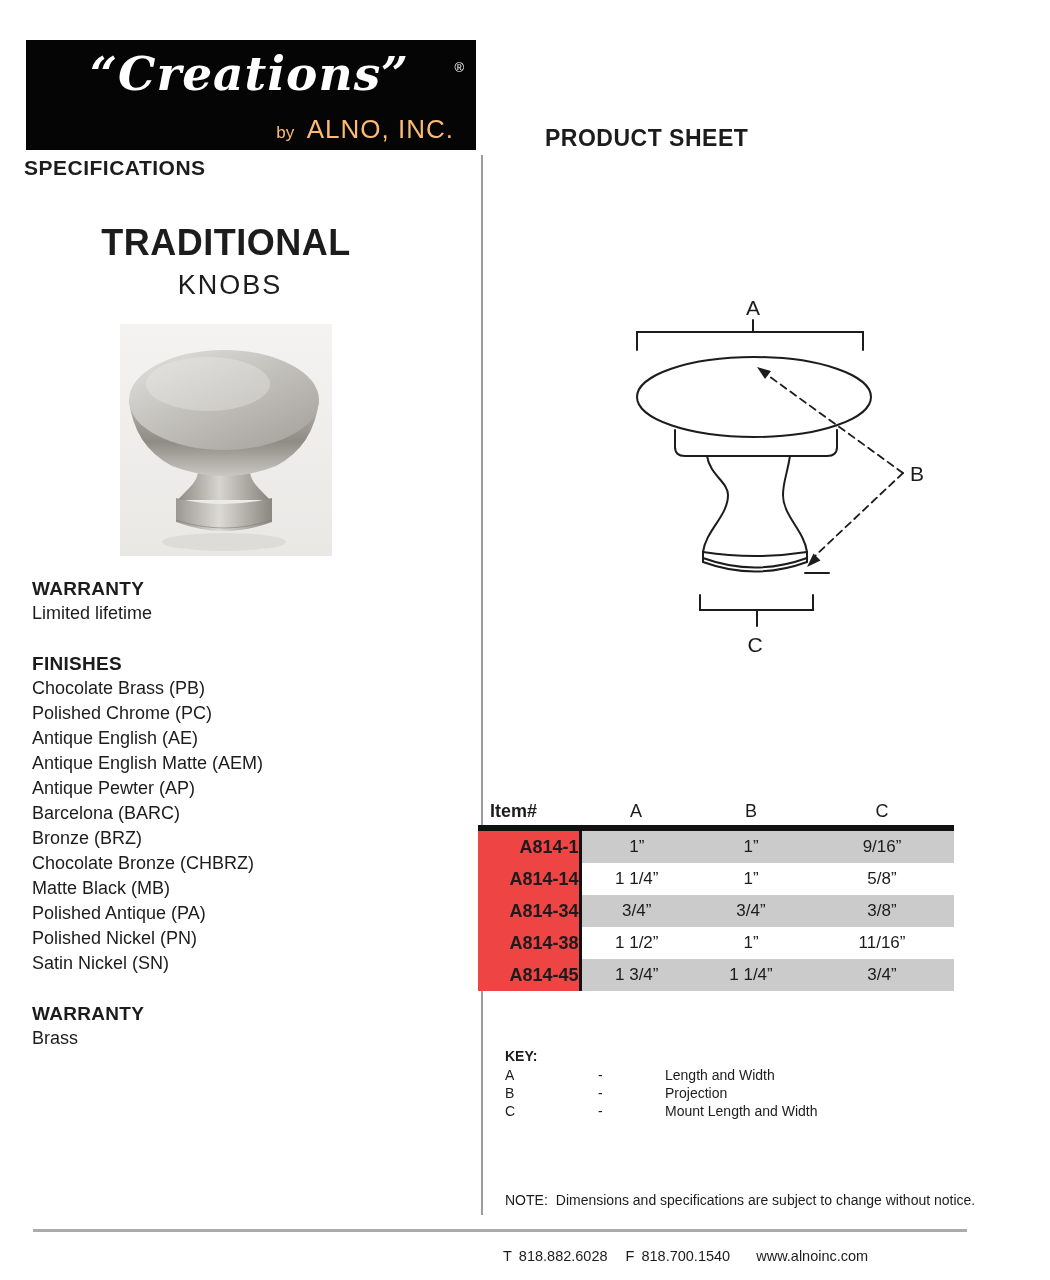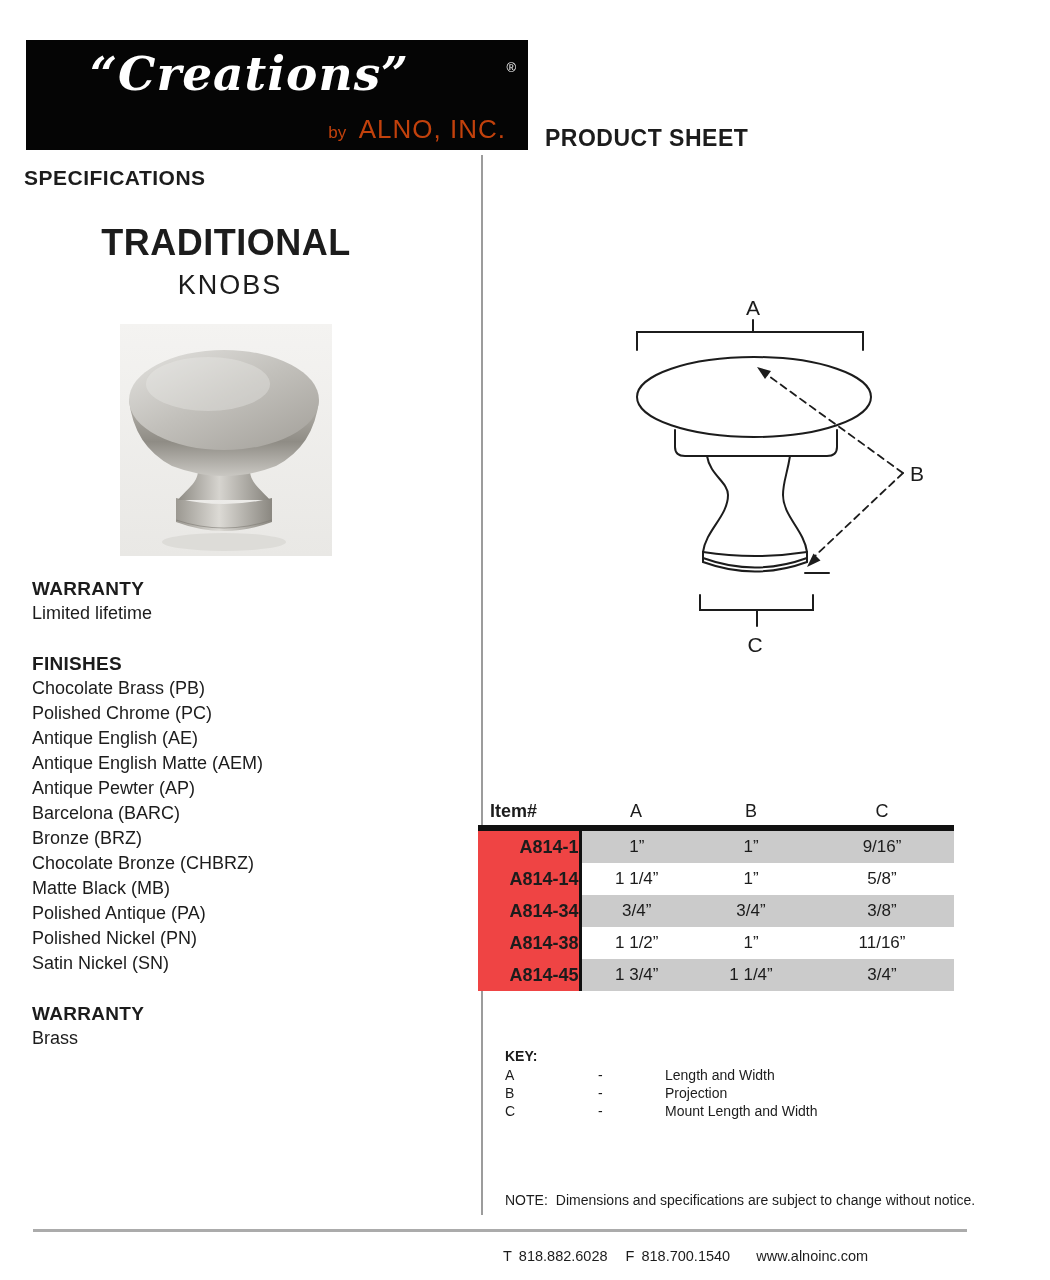--- a/index.html
+++ b/index.html
@@ -1,32 +1,32 @@
 <!DOCTYPE html>
 <html><head>
 <meta charset="utf-8">
 <style>
   html,body{margin:0;padding:0;background:#fff;}
   .page{
     position:relative;width:1050px;height:1280px;background:#ffffff;
     font-family:"Liberation Sans",sans-serif;color:#1c1c1c;overflow:hidden;
   }
   
-  .logo-box{position:absolute;left:26px;top:40px;width:502px;height:110px;background:#050505;}
+  .logo-box{position:absolute;left:26px;top:40px;width:450px;height:110px;background:#050505;}
   .brand{
     position:absolute;left:64px;top:6px;color:#fff;
     font-family:"DejaVu Serif",serif;font-style:italic;font-weight:bold;
     font-size:47px;letter-spacing:1px;white-space:nowrap;
   }
   .reg{position:absolute;right:12px;top:20px;color:#fff;font-size:13px;}
-  .byline{position:absolute;right:22px;top:74px;color:#c2410c;white-space:nowrap;}
+  .byline{position:absolute;right:22px;top:74px;color:#fdba74;white-space:nowrap;}
   .byline .by{font-size:17px;margin-right:8px;}
   .byline .company{font-size:26px;letter-spacing:1px;}
   
-  .spec-title{position:absolute;left:24px;top:166px;font-size:21px;font-weight:bold;letter-spacing:.5px;}
+  .spec-title{position:absolute;left:24px;top:156px;font-size:21px;font-weight:bold;letter-spacing:.5px;}
   .sheet-title{position:absolute;left:545px;top:125px;font-size:23px;font-weight:bold;letter-spacing:.5px;}
   .v-divider{position:absolute;left:481px;top:155px;width:2px;height:1060px;background:#9c9c9c;}
   
   .product-head{position:absolute;left:0;top:222px;width:452px;text-align:center;}
   .product-name{font-size:36px;font-weight:bold;letter-spacing:.5px;margin:0;}
   .product-cat{font-size:27px;font-weight:400;letter-spacing:2px;margin:6px 0 0 8px;}
   .photo{position:absolute;left:120px;top:324px;width:212px;height:232px;}
   .left-sections{position:absolute;left:32px;top:576px;width:420px;}
   .section{margin:0 0 25px 0;}
   .section h3{font-size:19px;font-weight:bold;margin:0;line-height:25px;letter-spacing:.3px;}

